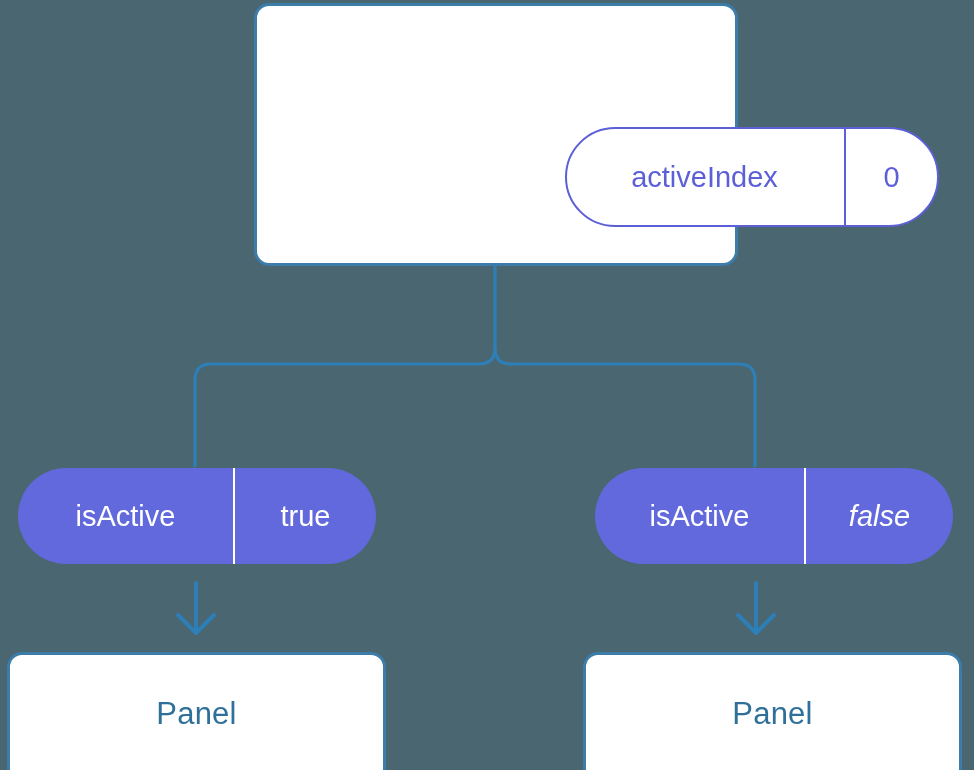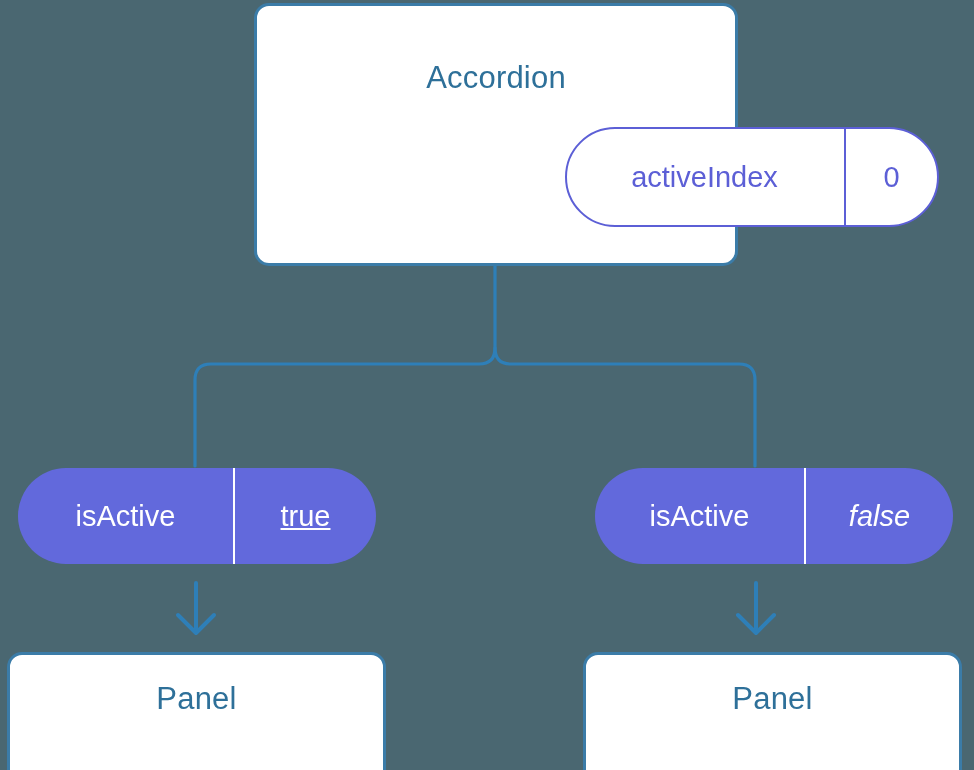--- a/index.html
+++ b/index.html
@@ -56,21 +56,21 @@
     position: absolute;
     left: 0;
     width: 100%;
     text-align: center;
     color: #2e7099;
     font-size: 31px;
     font-weight: 400;
     letter-spacing: 0.2px;
   }
   #accordion-card .card-title { top: 54px; }
-  .panel-title { top: 26px; text-align: center; }
+  .panel-title { top: 41px; text-align: center; }
 
   
   .pill {
     position: absolute;
     display: flex;
     align-items: stretch;
     box-sizing: border-box;
     overflow: hidden;
   }
   .pill .pill-key,
@@ -121,21 +121,21 @@
   #state-pill-active-index .pill-key { width: 280px; padding-right: 2px; }
   #state-pill-active-index .pill-val { width: 94px; }
 
   #prop-pill-left {
     left: 18px;
     top: 468px;
     width: 358px;
     height: 96px;
   }
   #prop-pill-left .pill-key { width: 215px; }
-  #prop-pill-left .pill-val { width: 143px; text-decoration: underline; }
+  #prop-pill-left .pill-val { width: 143px; }
 
   #prop-pill-right {
     left: 595px;
     top: 468px;
     width: 358px;
     height: 96px;
   }
   #prop-pill-right .pill-key { width: 209px; }
   #prop-pill-right .pill-val { width: 149px; font-style: italic; }
 </style>
@@ -154,21 +154,20 @@
       <polyline points="178,615 196,633 214,615" fill="none" stroke="#2e7fb8" stroke-width="4" stroke-linecap="round" stroke-linejoin="round"></polyline>
     </g>
 
     <g>
       <line x1="756" y1="583" x2="756" y2="632" stroke="#2e7fb8" stroke-width="4" stroke-linecap="round"></line>
       <polyline points="738,615 756,633 774,615" fill="none" stroke="#2e7fb8" stroke-width="4" stroke-linecap="round" stroke-linejoin="round"></polyline>
     </g>
   </svg>
 
   <div class="card" id="accordion-card">
-    <div class="card-title">Accordion</div>
 
     <div class="pill pill--outline" id="state-pill-active-index">
       <div class="pill-key">activeIndex</div>
       <div class="pill-val">0</div>
     </div>
   </div>
 
   <div class="pill pill--filled" id="prop-pill-left">
     <div class="pill-key">isActive</div>
     <div class="pill-val">true</div>

